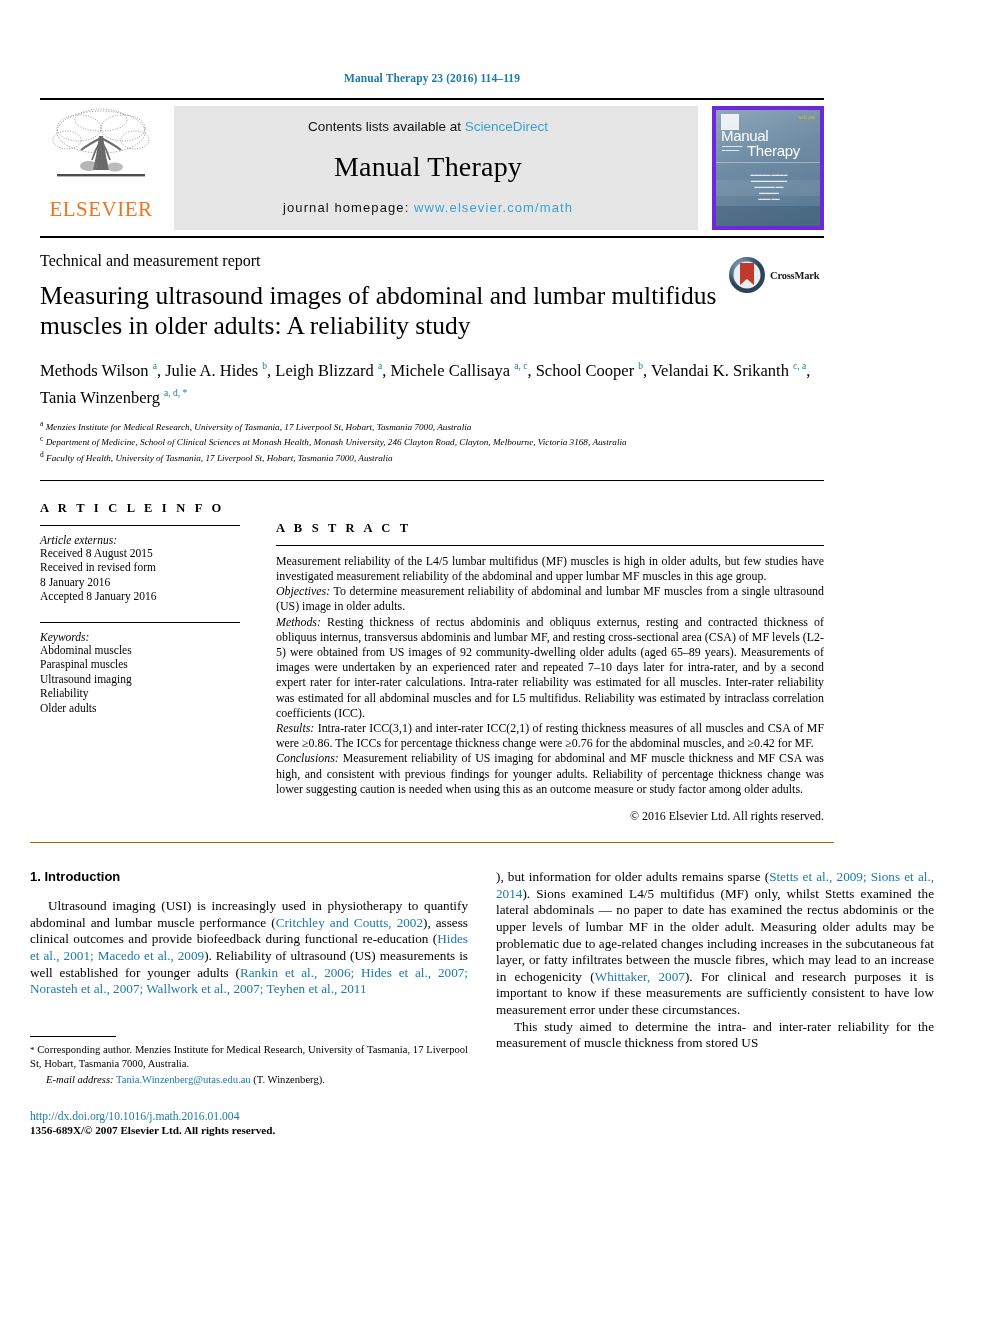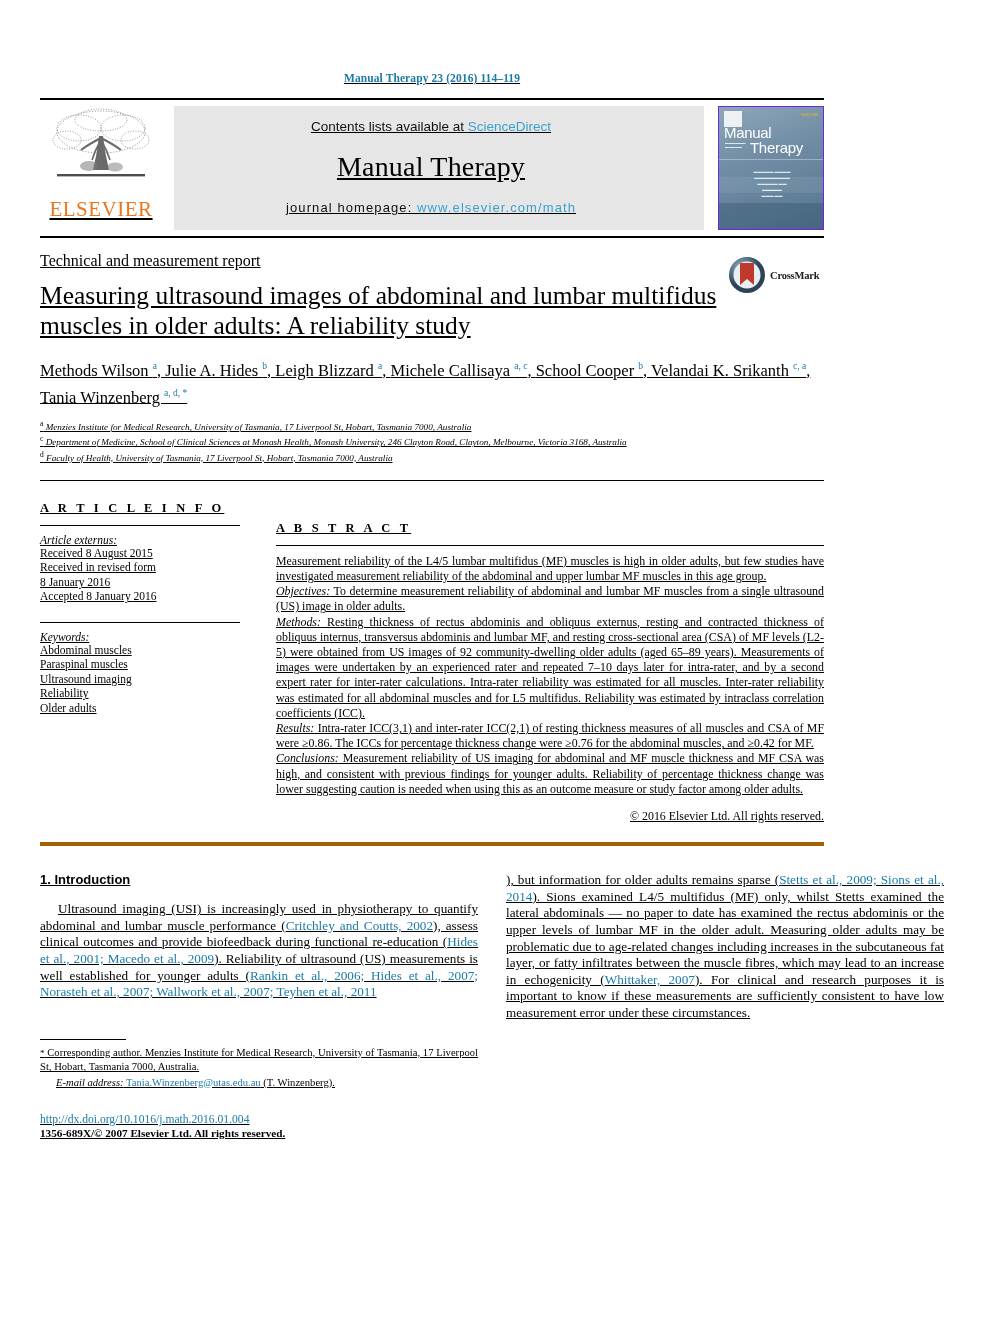--- a/index.html
+++ b/index.html
@@ -13,21 +13,20 @@
     font-family: "Liberation Serif", "DejaVu Serif", serif;
     color: #000000;
     position: relative;
     overflow: hidden;
   }
   .page {
     width: 864px;
     height: 1323px;
     position: relative;
     box-sizing: border-box;
-    text-decoration: underline;
   }
 
   
   .running-head {
     text-align: center;
     color: #1a7aa8;
     font-size: 11.5px;
     font-weight: bold;
     padding-top: 72px;
     letter-spacing: 0.1px;
@@ -83,21 +82,21 @@
   .homepage {
     font-size: 13px;
     font-family: "Liberation Sans", sans-serif;
     letter-spacing: 1.1px;
     color: #111;
   }
   .homepage .url { color: #3aa0d1; }
   .cover-thumb {
     width: 104px;
     flex: 0 0 104px;
-    border: 1px solid #6d28d9;
+    border: 4px solid #6d28d9;
     background: #7e97ab;
     position: relative;
     overflow: hidden;
   }
   .cover-inner { position:absolute; inset:0; }
   .cover-title {
     position: absolute;
     top: 18px; left: 5px; right: 4px;
     color: #ffffff;
     font-family: "Liberation Sans", sans-serif;
@@ -193,22 +192,22 @@
     font-size: 11.9px;
     line-height: 15.2px;
     text-align: justify;
   }
   .abstract-body p { margin: 0; }
   .abstract-body .lead { font-style: italic; }
   .copyright { text-align: right; margin-top: 12px; font-size: 11.9px; }
 
   
   .bodywrap {
-    margin: 0 40px;
-    border-top: 4px solid #a16207;
+    margin: 0 30px;
+    border-top: 1px solid #a16207;
     margin-top: 18px;
     padding-top: 26px;
     display: flex;
     gap: 28px;
   }
   .bcol { width: 438px; flex: 0 0 438px; }
   .h2 {
     font-family: "Liberation Sans", sans-serif;
     font-weight: bold;
     font-size: 13px;
@@ -385,16 +384,17 @@
       </div>
 
       <div class="doi-block">
         <a class="doi-link" href="#">http://dx.doi.org/10.1016/j.math.2016.01.004</a>
         <div class="issn">1356-689X/© 2007 Elsevier Ltd. All rights reserved.</div>
       </div>
     </div>
 
     <div class="bcol">
       <p class="para cont"><span>), but information for older adults remains sparse (</span><span class="ref">Stetts et al., 2009; Sions et al., 2014</span><span>). Sions examined L4/5 multifidus (MF) only, whilst Stetts examined the lateral abdominals — no paper to date has examined the rectus abdominis or the upper levels of lumbar MF in the older adult. Measuring older adults may be problematic due to age-related changes including increases in the subcutaneous fat layer, or fatty infiltrates between the muscle fibres, which may lead to an increase in echogenicity (</span><span class="ref">Whittaker, 2007</span><span>). For clinical and research purposes it is important to know if these measurements are sufficiently consistent to have low measurement error under these circumstances.</span></p>
+      <p class="para">This study aimed to determine the intra- and inter-rater reliability for the measurement of muscle thickness from stored US</p>
     </div>
   </div>
 
 </div>
 
 </body></html>

